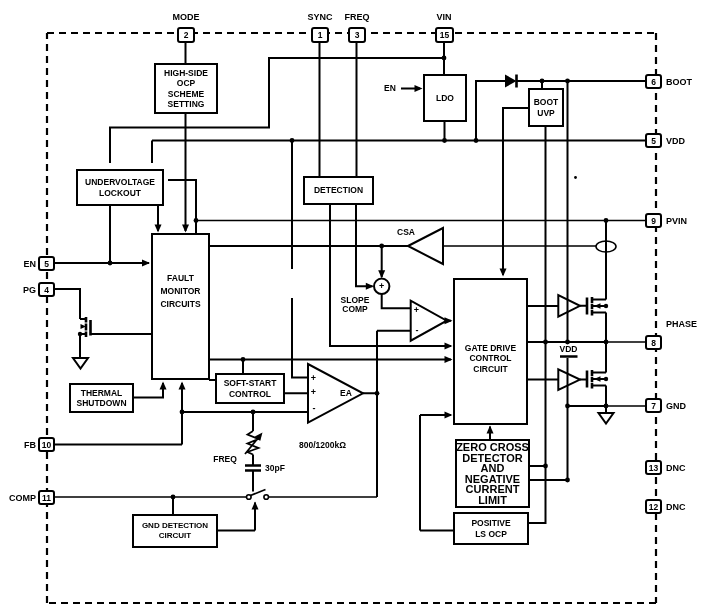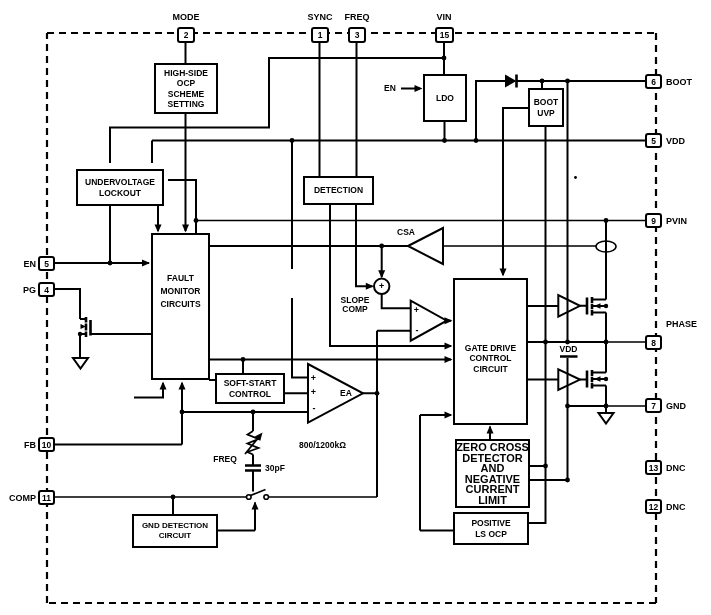--- a/index.html
+++ b/index.html
@@ -140,20 +140,22 @@
 LOCKOUT</span></div>
   <div class="blk" style="left:303px;top:176px;width:71px;height:29px"><span>DETECTION</span></div>
   <div class="blk" style="left:423px;top:74px;width:44px;height:48px"><span>LDO</span></div>
   <div class="blk" style="left:528px;top:88px;width:36px;height:39px"><span>BOOT
 UVP</span></div>
   <div class="blk" style="left:151px;top:233px;width:59px;height:147px;padding-bottom:30px;line-height:13px"><span>FAULT
 MONITOR
 CIRCUITS</span></div>
   <div class="blk" style="left:215px;top:373px;width:70px;height:31px"><span>SOFT-START
 CONTROL</span></div>
+  <div class="blk" style="left:69px;top:383px;width:65px;height:30px"><span>THERMAL
+SHUTDOWN</span></div>
   <div class="blk" style="left:453px;top:278px;width:75px;height:147px;padding-top:14px"><span>GATE DRIVE
 CONTROL
 CIRCUIT</span></div>
   <div class="blk" style="left:455px;top:439px;width:75px;height:69px;font-size:11px;line-height:10.5px"><span>ZERO CROSS
 DETECTOR
 AND
 NEGATIVE
 CURRENT
 LIMIT</span></div>
   <div class="blk" style="left:453px;top:512px;width:76px;height:33px"><span>POSITIVE

